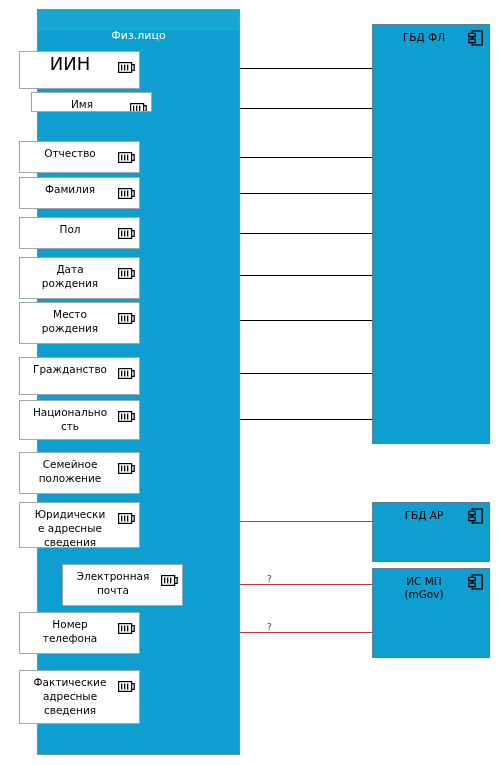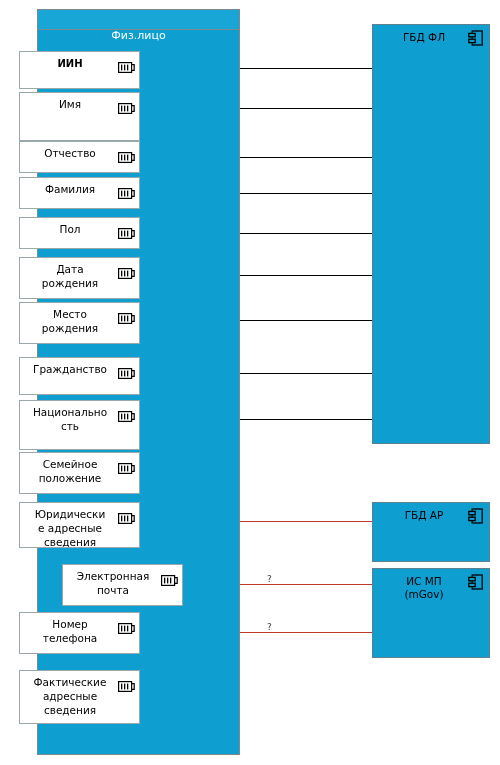--- a/index.html
+++ b/index.html
@@ -85,22 +85,22 @@
     position: absolute;
     left: 4px;
     top: 4px;
     width: 92px;
     text-align: center;
     font-size: 10.5px;
     line-height: 14px;
     color: #000000;
   }
   .field.bold .field-label {
-    font-weight: bold;
-    font-size: 10px;
+    font-weight: normal;
+    font-size: 18px;
     line-height: 16px;
   }
   .field-icon {
     position: absolute;
     right: 4px;
     top: 6px;
     width: 17px;
     height: 11px;
   }
 
@@ -164,21 +164,21 @@
       <div class="field bold" style="top: 51px; height: 38px;">
         <div class="field-label" style="white-space: pre-line;">ИИН</div>
         <span class="field-icon"><svg viewBox="0 0 17 11" width="17" height="11">
             <rect x="0.6" y="0.6" width="13" height="9.8" fill="#fff" stroke="#000" stroke-width="1.2"></rect>
             <rect x="3" y="2.6" width="1.3" height="5.8" fill="#000"></rect>
             <rect x="6" y="2.6" width="1.3" height="5.8" fill="#000"></rect>
             <rect x="9" y="2.6" width="1.3" height="5.8" fill="#000"></rect>
             <path d="M13.8 2.6 L16.2 2.6 L16.2 8.4 L13.8 8.4" fill="none" stroke="#000" stroke-width="1.2"></path>
           </svg></span>
       </div>
-      <div class="field" style="top: 92px; height: 49px;">
+      <div class="field" style="top: 92px; height: 20px; margin-left: 12px;">
         <div class="field-label" style="white-space: pre-line;">Имя</div>
         <span class="field-icon"><svg viewBox="0 0 17 11" width="17" height="11">
             <rect x="0.6" y="0.6" width="13" height="9.8" fill="#fff" stroke="#000" stroke-width="1.2"></rect>
             <rect x="3" y="2.6" width="1.3" height="5.8" fill="#000"></rect>
             <rect x="6" y="2.6" width="1.3" height="5.8" fill="#000"></rect>
             <rect x="9" y="2.6" width="1.3" height="5.8" fill="#000"></rect>
             <path d="M13.8 2.6 L16.2 2.6 L16.2 8.4 L13.8 8.4" fill="none" stroke="#000" stroke-width="1.2"></path>
           </svg></span>
       </div>
       <div class="field" style="top: 141px; height: 32px;">
@@ -236,21 +236,21 @@
       <div class="field" style="top: 357px; height: 38px;">
         <div class="field-label" style="white-space: pre-line;">Гражданство</div>
         <span class="field-icon"><svg viewBox="0 0 17 11" width="17" height="11">
             <rect x="0.6" y="0.6" width="13" height="9.8" fill="#fff" stroke="#000" stroke-width="1.2"></rect>
             <rect x="3" y="2.6" width="1.3" height="5.8" fill="#000"></rect>
             <rect x="6" y="2.6" width="1.3" height="5.8" fill="#000"></rect>
             <rect x="9" y="2.6" width="1.3" height="5.8" fill="#000"></rect>
             <path d="M13.8 2.6 L16.2 2.6 L16.2 8.4 L13.8 8.4" fill="none" stroke="#000" stroke-width="1.2"></path>
           </svg></span>
       </div>
-      <div class="field" style="top: 400px; height: 50px;">
+      <div class="field" style="top: 400px; height: 40px;">
         <div class="field-label" style="white-space: pre-line;">Национально
 сть</div>
         <span class="field-icon"><svg viewBox="0 0 17 11" width="17" height="11">
             <rect x="0.6" y="0.6" width="13" height="9.8" fill="#fff" stroke="#000" stroke-width="1.2"></rect>
             <rect x="3" y="2.6" width="1.3" height="5.8" fill="#000"></rect>
             <rect x="6" y="2.6" width="1.3" height="5.8" fill="#000"></rect>
             <rect x="9" y="2.6" width="1.3" height="5.8" fill="#000"></rect>
             <path d="M13.8 2.6 L16.2 2.6 L16.2 8.4 L13.8 8.4" fill="none" stroke="#000" stroke-width="1.2"></path>
           </svg></span>
       </div>

